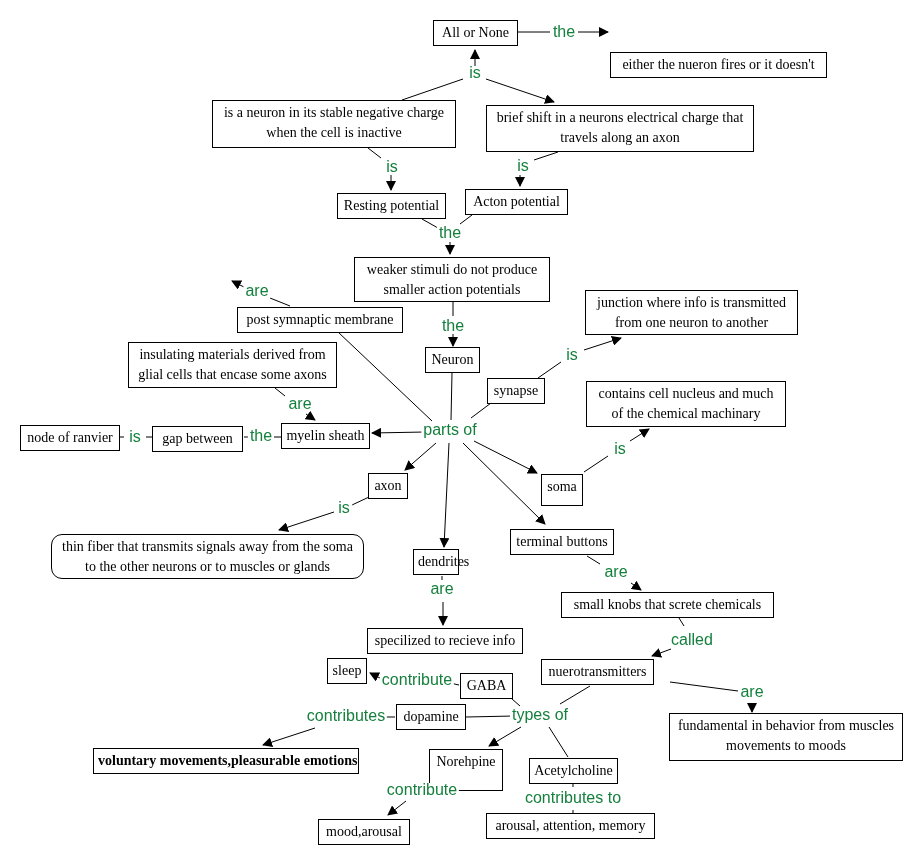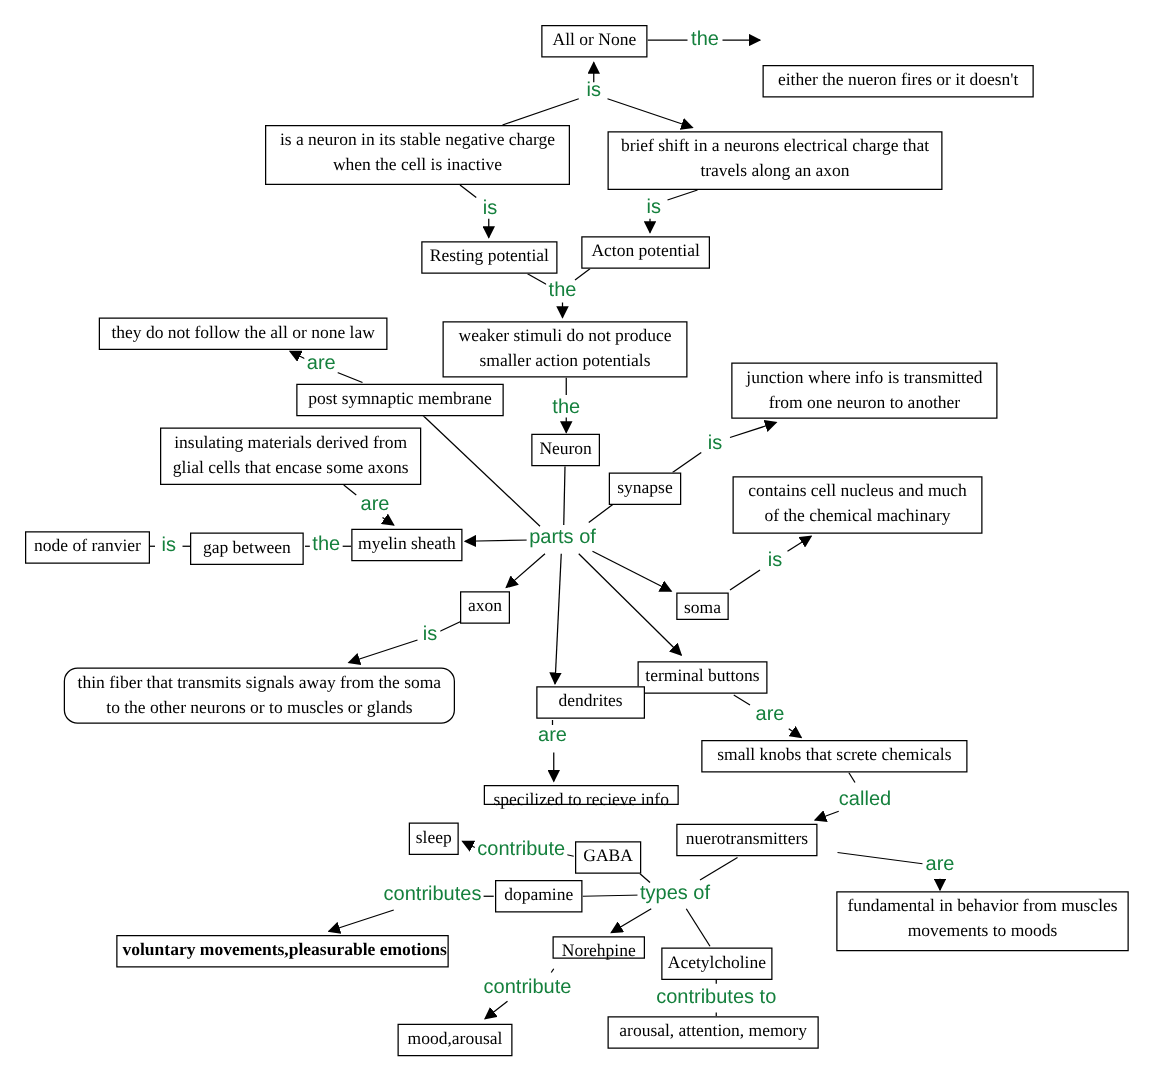--- a/index.html
+++ b/index.html
@@ -121,44 +121,43 @@
     </g>
   </svg>
 
   <div class="concept" style="left:433px;top:20px;width:85px;height:26px;">All or None</div>
   <div class="concept" style="left:610px;top:28px;width:217px;height:26px;margin-top:24px;">either the nueron fires or it doesn't</div>
   <div class="concept" style="left:212px;top:100px;width:244px;height:48px;white-space:normal;">is a neuron in its stable negative charge when the cell is inactive</div>
   <div class="concept" style="left:486px;top:105px;width:268px;height:47px;white-space:normal;">brief shift in a neurons electrical charge that travels along an axon</div>
   <div class="concept" style="left:337px;top:193px;width:109px;height:26px;">Resting potential</div>
   <div class="concept" style="left:465px;top:189px;width:103px;height:26px;">Acton potential</div>
   <div class="concept" style="left:354px;top:257px;width:196px;height:45px;white-space:normal;">weaker stimuli do not produce smaller action potentials</div>
-  <div class="concept" style="left:79px;top:254px;width:231px;height:26px;">they do not follow the all or none law</div>
   <div class="concept" style="left:237px;top:307px;width:166px;height:26px;">post symnaptic membrane</div>
   <div class="concept" style="left:585px;top:290px;width:213px;height:45px;white-space:normal;">junction where info is transmitted from one neuron to another</div>
   <div class="concept" style="left:128px;top:342px;width:209px;height:46px;white-space:normal;">insulating materials derived from glial cells that encase some axons</div>
   <div class="concept" style="left:425px;top:347px;width:55px;height:26px;">Neuron</div>
   <div class="concept" style="left:487px;top:378px;width:58px;height:26px;">synapse</div>
   <div class="concept" style="left:586px;top:381px;width:200px;height:46px;white-space:normal;">contains cell nucleus and much of the chemical machinary</div>
   <div class="concept" style="left:20px;top:425px;width:100px;height:26px;">node of ranvier</div>
   <div class="concept" style="left:152px;top:426px;width:91px;height:26px;">gap between</div>
   <div class="concept" style="left:281px;top:423px;width:89px;height:26px;">myelin sheath</div>
   <div class="concept" style="left:368px;top:473px;width:40px;height:26px;">axon</div>
-  <div class="concept" style="left:541px;top:474px;width:42px;height:22px;">soma</div>
+  <div class="concept" style="left:541px;top:474px;width:42px;height:32px;">soma</div>
   <div class="concept" style="left:51px;top:534px;width:313px;height:45px;white-space:normal;border-radius:11px;">thin fiber that transmits signals away from the soma to the other neurons or to muscles or glands</div>
   <div class="concept" style="left:510px;top:529px;width:104px;height:26px;">terminal buttons</div>
-  <div class="concept" style="left:429px;top:549px;width:87px;height:26px;">dendrites</div>
+  <div class="concept" style="left:413px;top:549px;width:46px;height:26px;">dendrites</div>
   <div class="concept" style="left:561px;top:592px;width:213px;height:26px;">small knobs that screte chemicals</div>
-  <div class="concept" style="left:367px;top:628px;width:156px;height:16px;margin-left:20px;">specilized to recieve info</div>
+  <div class="concept" style="left:367px;top:628px;width:156px;height:26px;">specilized to recieve info</div>
   <div class="concept" style="left:541px;top:659px;width:113px;height:26px;">nuerotransmitters</div>
   <div class="concept" style="left:327px;top:658px;width:40px;height:26px;">sleep</div>
   <div class="concept" style="left:460px;top:673px;width:53px;height:26px;">GABA</div>
   <div class="concept" style="left:396px;top:704px;width:70px;height:26px;">dopamine</div>
   <div class="concept" style="left:669px;top:713px;width:234px;height:48px;white-space:normal;">fundamental in behavior from muscles movements to moods</div>
   <div class="concept" style="left:93px;top:748px;width:266px;height:26px;font-weight:bold;">voluntary movements,pleasurable emotions</div>
-  <div class="concept" style="left:442px;top:749px;width:74px;height:18px;">Norehpine</div>
+  <div class="concept" style="left:429px;top:749px;width:74px;height:42px;">Norehpine</div>
   <div class="concept" style="left:529px;top:758px;width:89px;height:26px;">Acetylcholine</div>
   <div class="concept" style="left:318px;top:819px;width:92px;height:26px;">mood,arousal</div>
   <div class="concept" style="left:486px;top:813px;width:169px;height:26px;">arousal, attention, memory</div>
 
   <div class="lbl" style="left:564px;top:32px;">the</div>
   <div class="lbl" style="left:475px;top:73px;">is</div>
   <div class="lbl" style="left:392px;top:167px;">is</div>
   <div class="lbl" style="left:523px;top:166px;">is</div>
   <div class="lbl" style="left:450px;top:233px;">the</div>
   <div class="lbl" style="left:453px;top:326px;">the</div>

